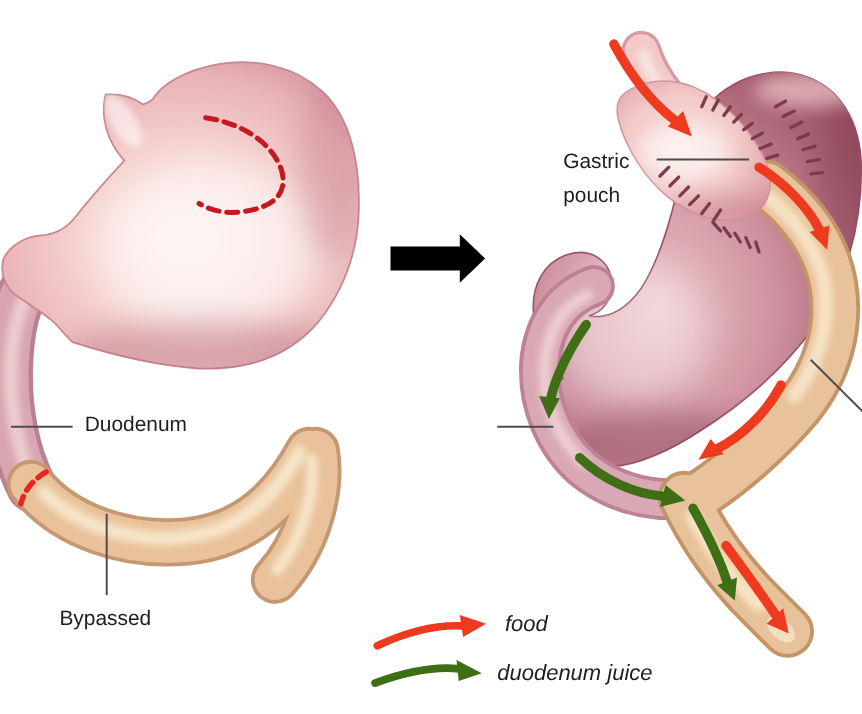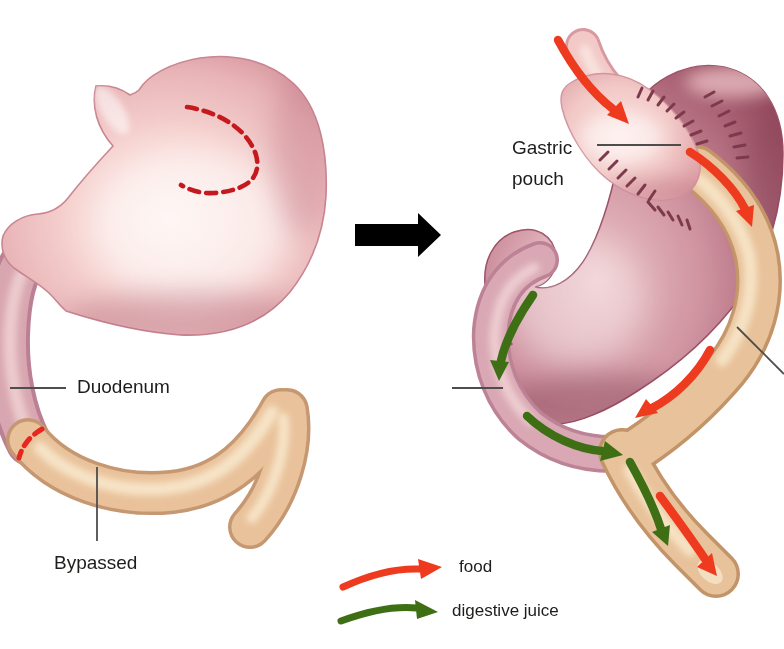--- a/index.html
+++ b/index.html
@@ -1,21 +1,21 @@
 <!DOCTYPE html>
 <html style="--background: #ffffff; --stomach-pink: #f3cdca; --stomach-edge: #c8828e; --remnant-stomach: #c08391; --remnant-edge: #94495d; --intestine-tan: #e8c29a; --intestine-tan-shadow: #c39468; --intestine-tan-highlight: #f6e2c4; --duodenum-pink: #d9a8b4; --duodenum-pink-shadow: #bd8296; --food-arrow-red: #ee3a1f; --juice-arrow-green: #3e6f15; --incision-dash-red: #c41a1f; --cut-dash-red: #e8251f; --staple-maroon: #7d3a4c; --transition-arrow-black: #000000; --label-text: #1d1d1b; --leader-line: #4d4d4d;"><head>
 <meta charset="utf-8">
 <style>
   html,body{margin:0;padding:0;background:#fff;}
   #stage{position:relative;width:784px;height:649px;background:var(--background,#fff);
          font-family:"Liberation Sans","DejaVu Sans",sans-serif;overflow:hidden;}
   #art{position:absolute;left:0;top:0;}
   .lbl{position:absolute;color:var(--label-text,#1d1d1b);font-size:19px;line-height:31px;
        white-space:pre-line;letter-spacing:0px;}
-  .legend-lbl{position:absolute;color:var(--label-text,#1d1d1b);font-size:17px;}
+  .legend-lbl{position:absolute;color:var(--label-text,#1d1d1b);font-size:20px;font-style:italic;}
 </style>
 </head>
 <body>
 
 <div id="stage">
 
 <svg id="art" width="784" height="649" viewBox="0 0 784 649">
   <defs>
     <filter id="b4" x="-60%" y="-60%" width="220%" height="220%">
           <feGaussianBlur stdDeviation="3"></feGaussianBlur>
@@ -238,14 +238,14 @@
     </g>
   </g>
 </svg>
 
   <div class="lbl" style="left:77px;top:371px">Duodenum</div>
   <div class="lbl" style="left:54px;top:547px">Bypassed</div>
   <div class="lbl" style="left:512px;top:132px">Gastric
 pouch</div>
 
   <div class="legend-lbl" style="left:459px;top:557px">food</div>
-  <div class="legend-lbl" style="left:452px;top:601px">digestive juice</div>
+  <div class="legend-lbl" style="left:452px;top:601px">duodenum juice</div>
 </div>
 
 </body></html>

